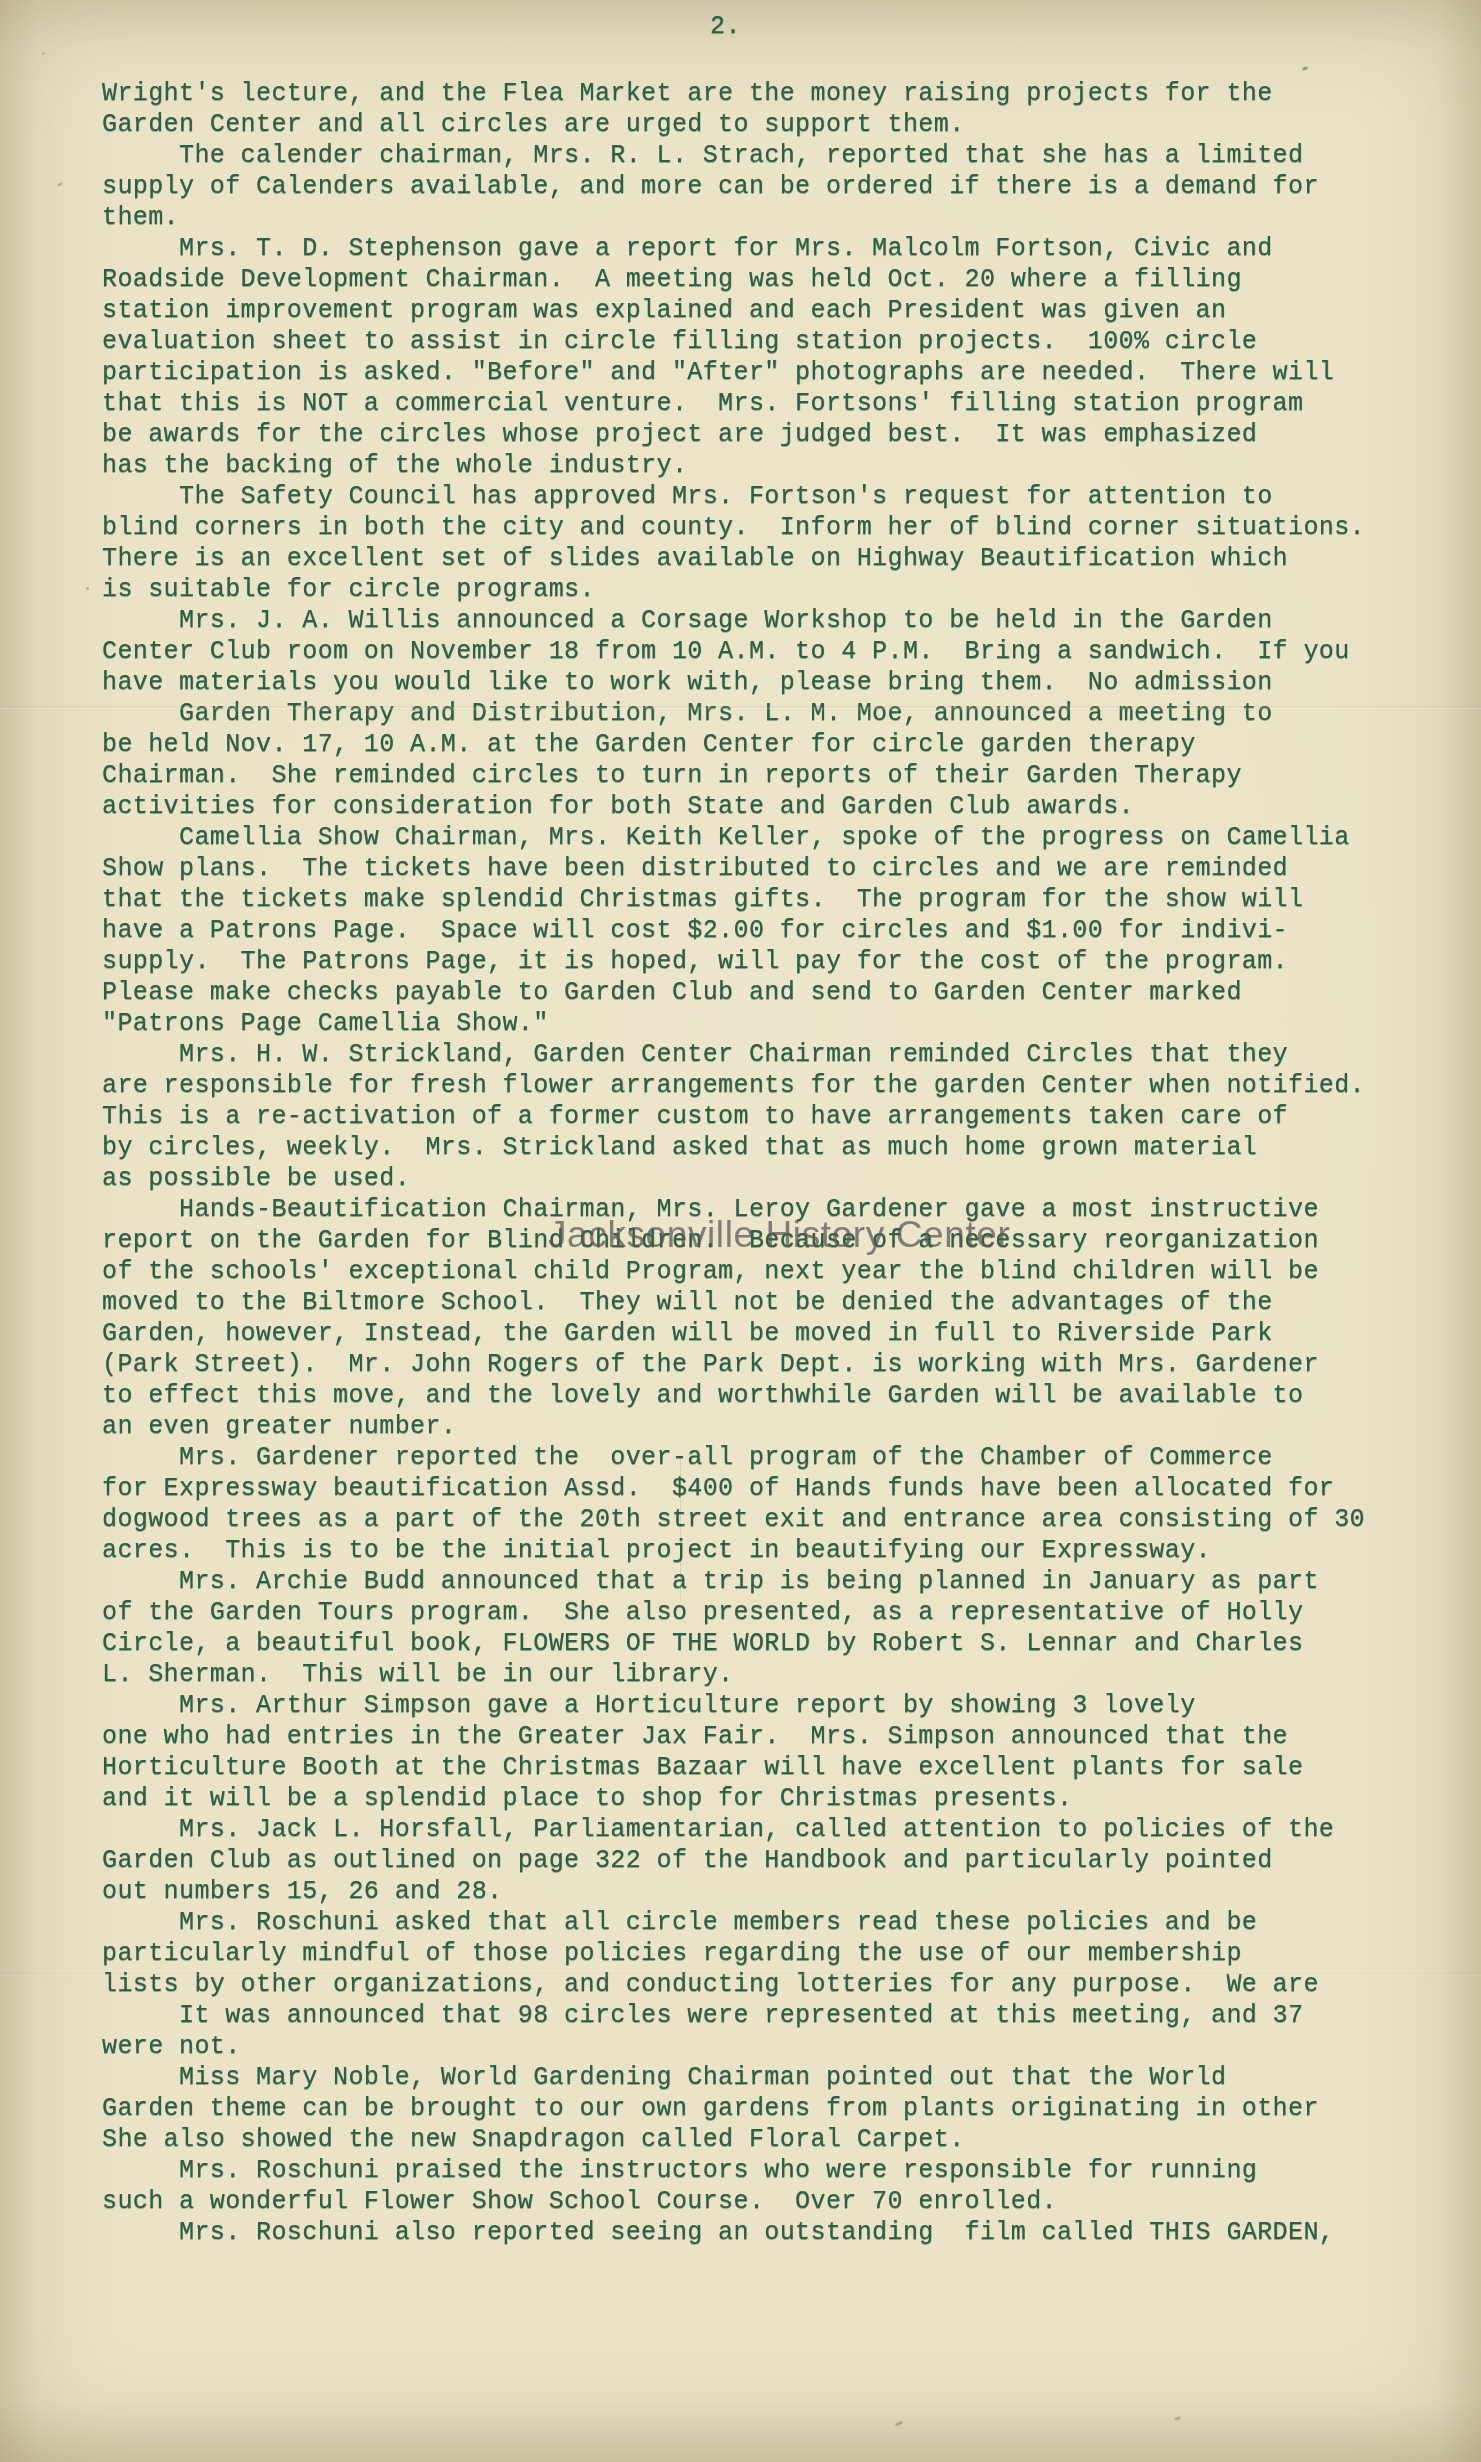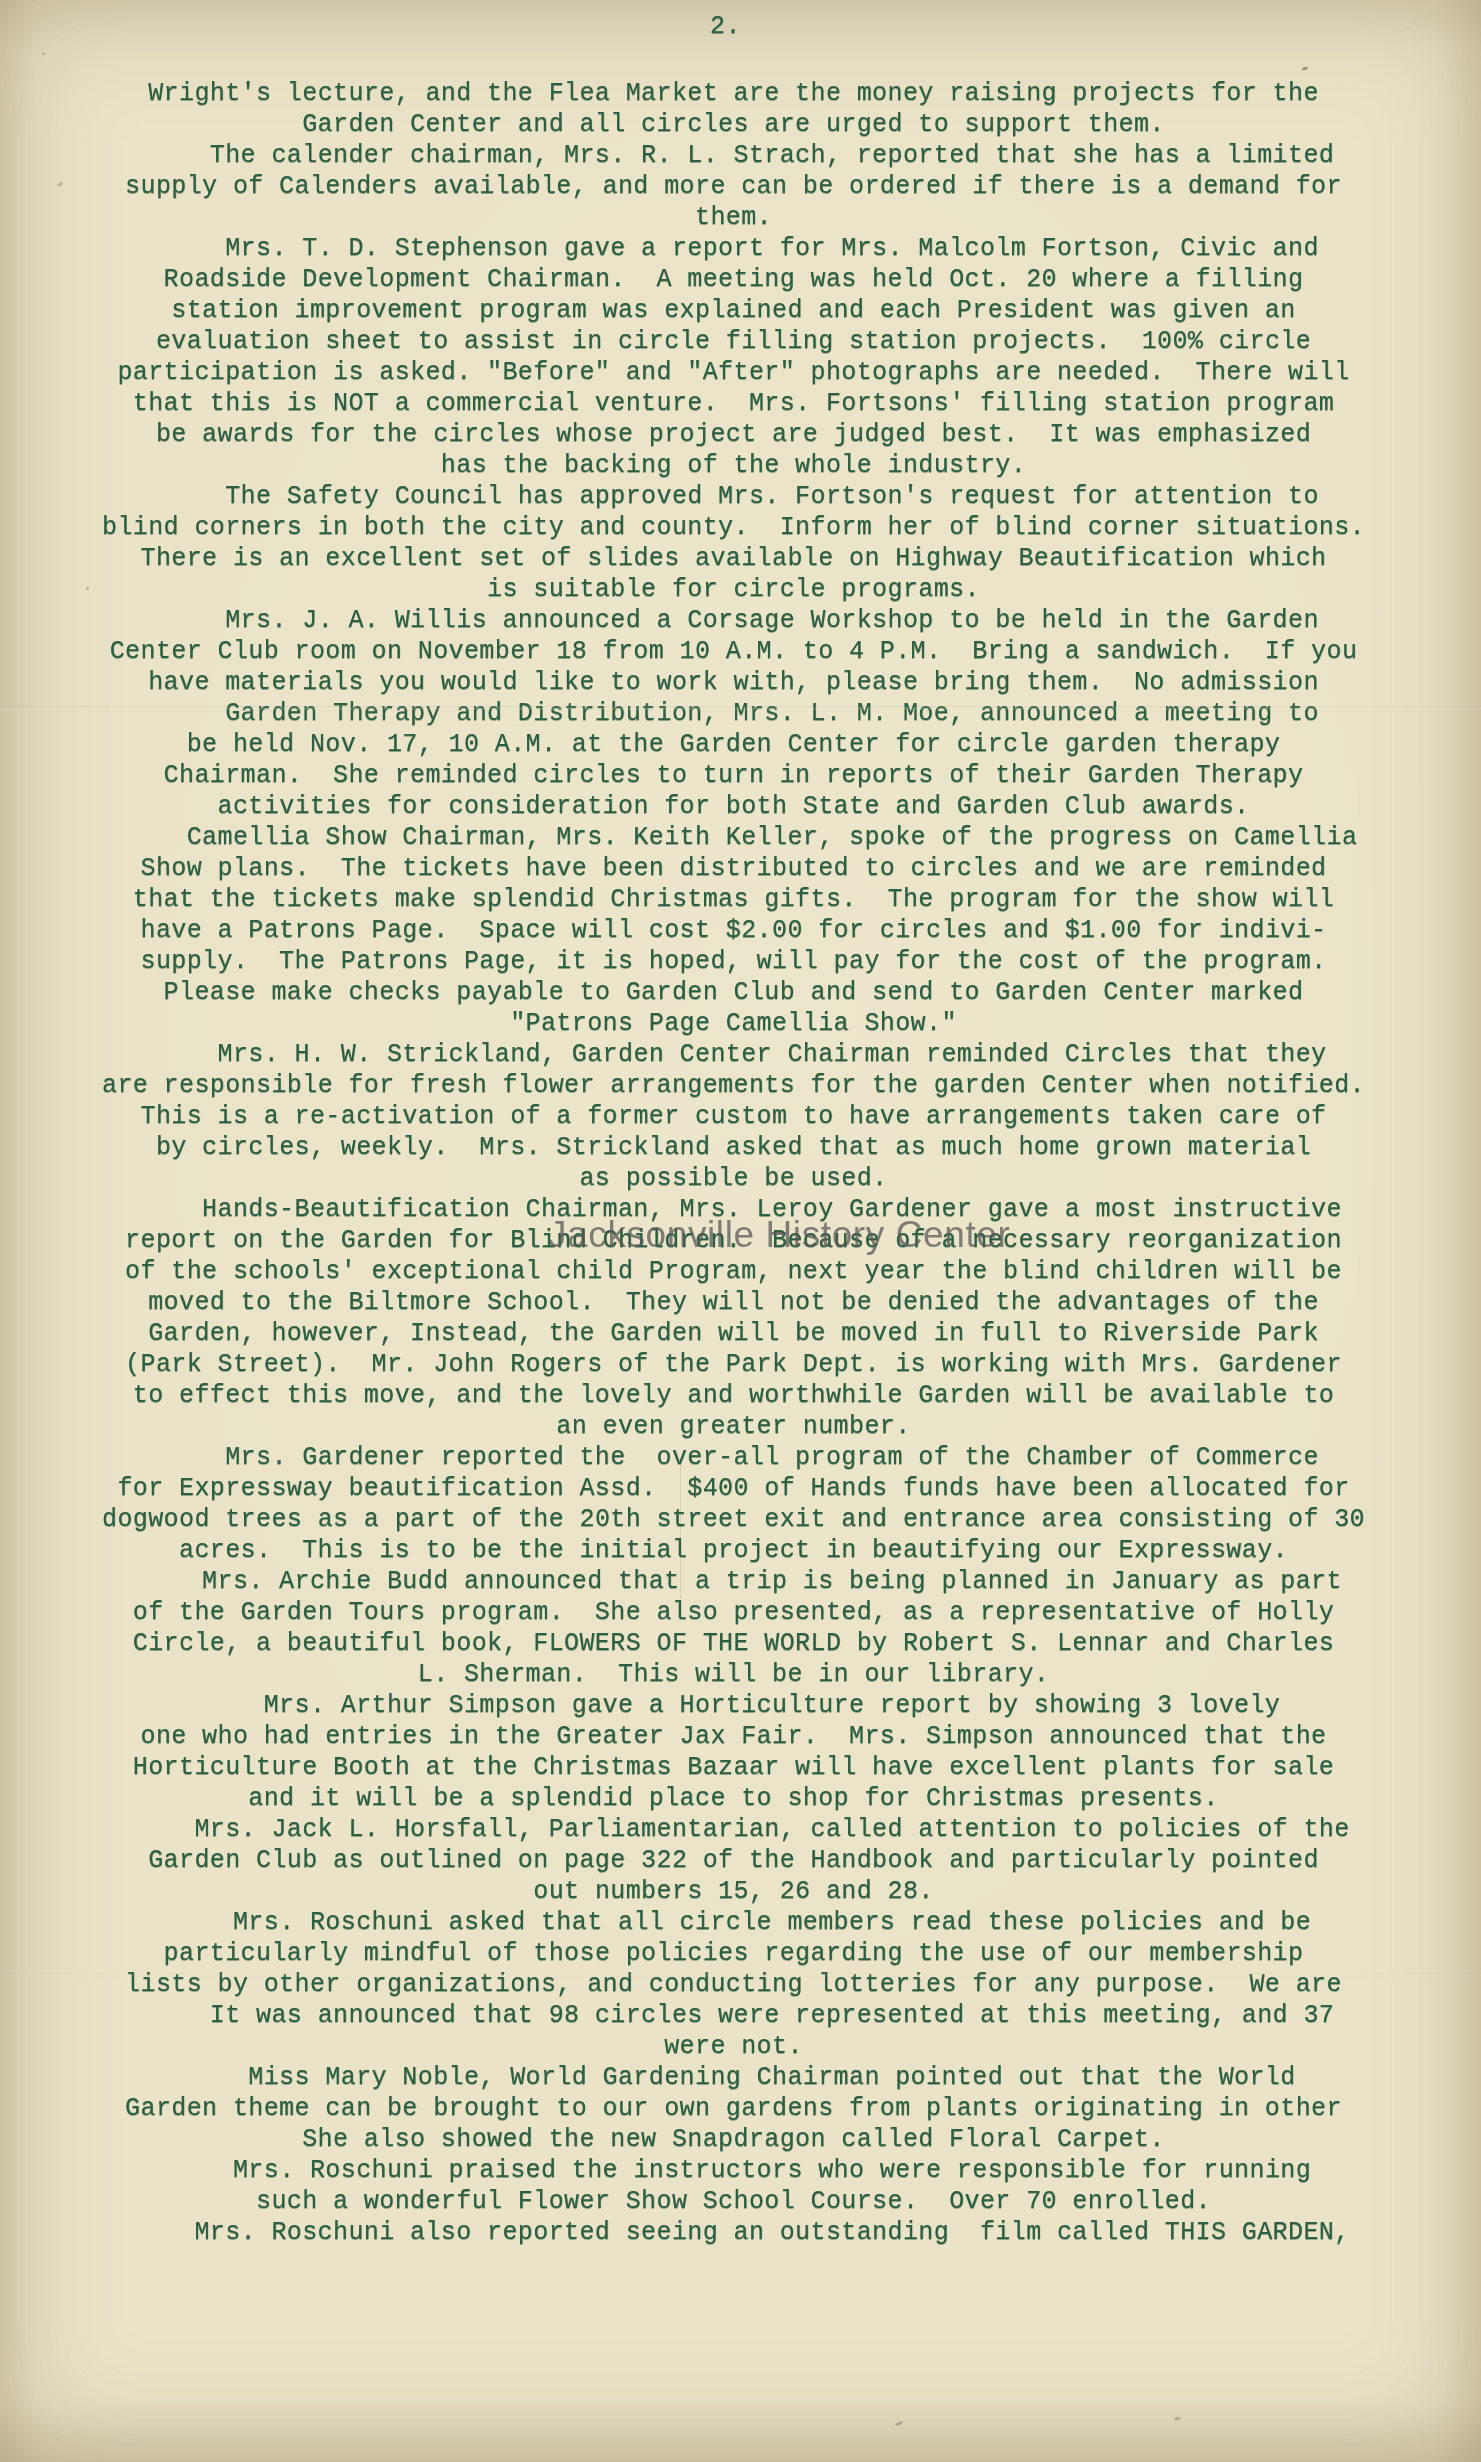--- a/index.html
+++ b/index.html
@@ -20,21 +20,20 @@
     font-size:25px;line-height:31px;letter-spacing:0.4px;
     color:#2d5f42;
     text-shadow:0 0.6px 0.6px rgba(40,84,58,0.45), 0.6px 0 0.6px rgba(40,84,58,0.28);
     white-space:pre;
   }
   .text-block{
     position:absolute;left:102px;top:78px;
     font-size:25px;line-height:31px;letter-spacing:0.4px;
     color:#2d5f42;
     text-shadow:0 0.6px 0.6px rgba(40,84,58,0.45), 0.6px 0 0.6px rgba(40,84,58,0.28);
-    text-align:center;
   }
   .text-block .ln{white-space:pre;height:31px;}
   .watermark{
     position:absolute;left:548px;top:1219px;
     font-family:"Liberation Sans","DejaVu Sans",sans-serif;
     font-size:37px;line-height:31px;letter-spacing:0.6px;
     color:#585858;opacity:0.74;
     white-space:pre;
   }
   .crease{position:absolute;left:0;right:0;pointer-events:none;}

